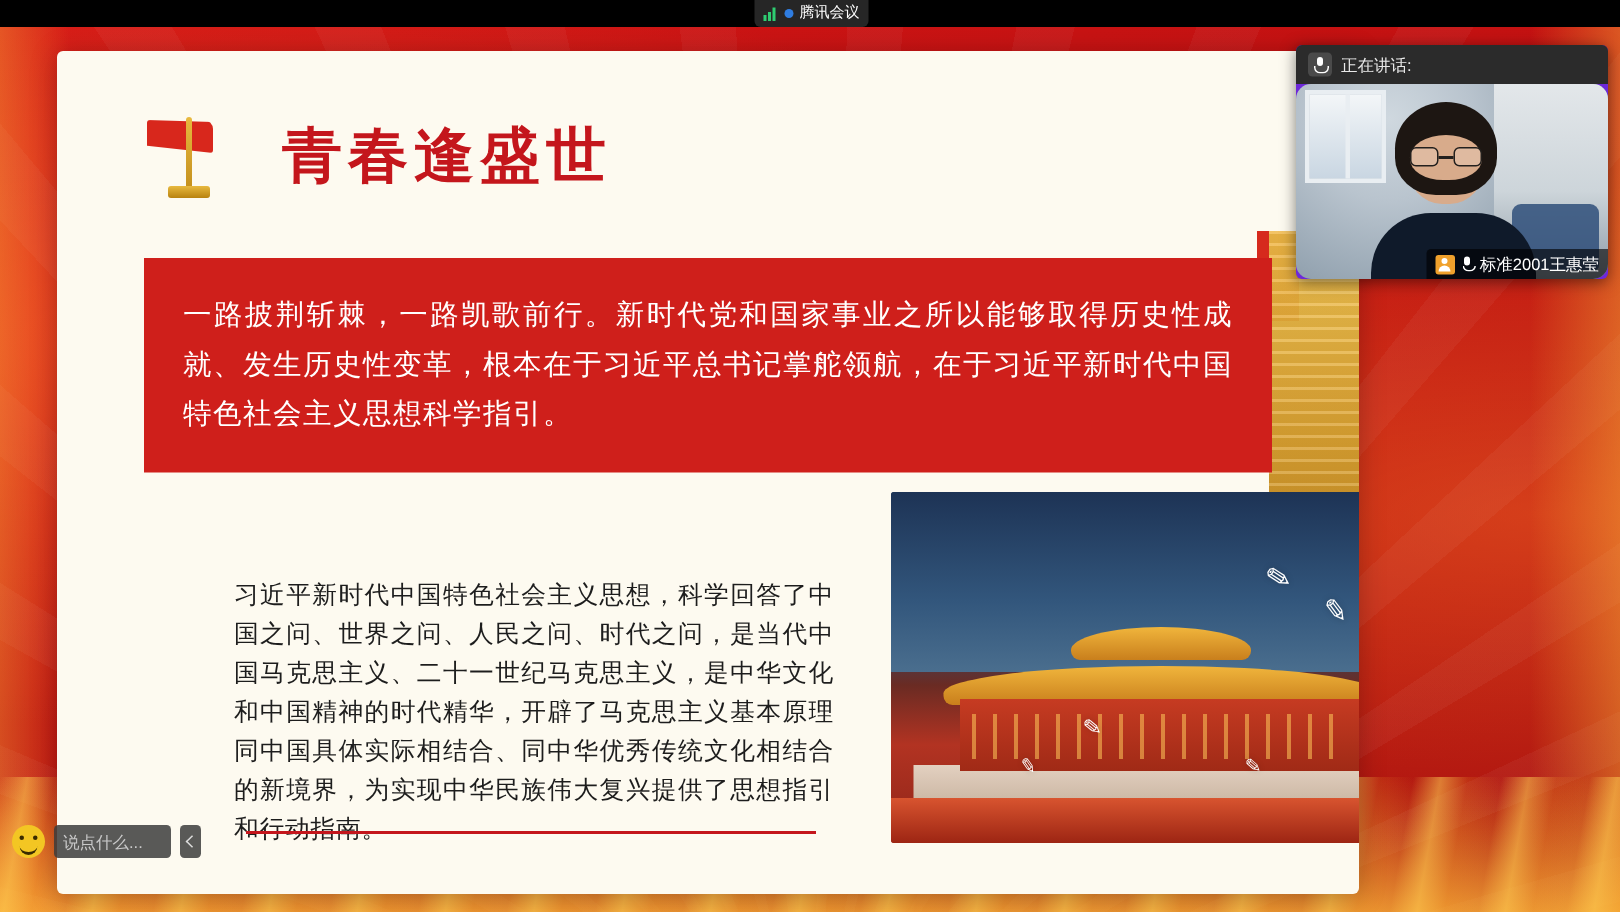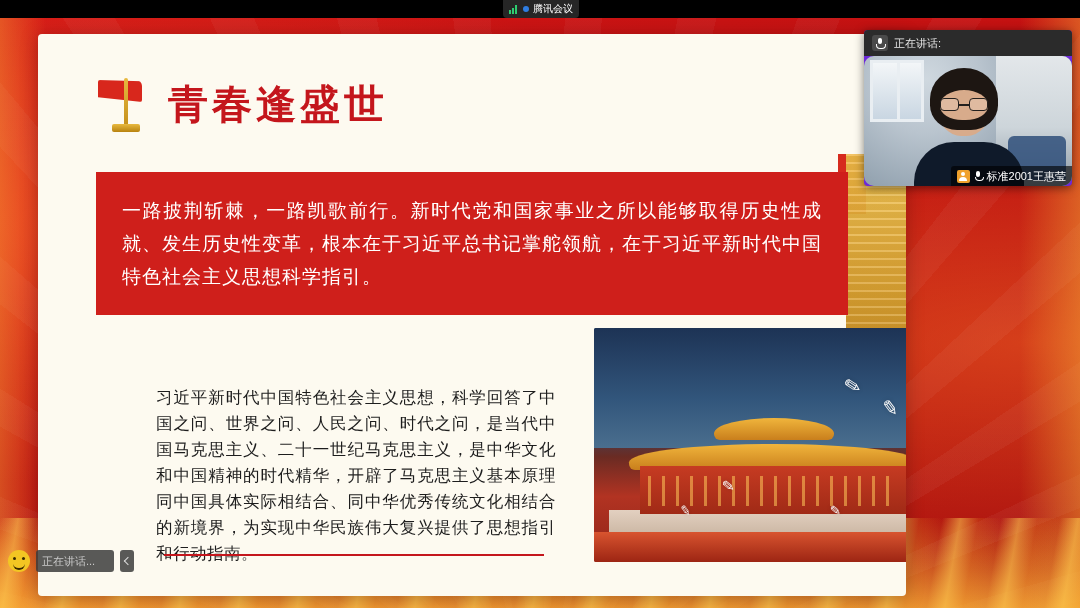--- a/index.html
+++ b/index.html
@@ -141,22 +141,22 @@
     right: 40px; top: 120px;
     width: 28px; height: 60px;
     background: #d62a1d;
   }
 
   
   .title-row {
     position: absolute;
     left: 60px; top: 42px;
     display: flex;
-    align-items: flex-end;
-    gap: 14px;
+    align-items: flex-start;
+    gap: 34px;
   }
   .flag-emblem {
     position: relative;
     width: 56px; height: 56px;
   }
   .flag-emblem .pole {
     position: absolute;
     left: 26px; top: 2px;
     width: 4px; height: 54px;
     background: linear-gradient(180deg, #e8b93f, #c08b18);
@@ -637,18 +637,18 @@
         <span class="np-avatar"></span>
         <span class="np-mic"></span>
         <span class="np-name">标准2001王惠莹</span>
       </div>
     </div>
   </div>
 
   <div class="chat-bar">
     <div class="emoji-btn"></div>
     <div class="chat-input">
-      <span class="chat-placeholder">正在讲话...</span>
+      <span class="chat-placeholder">说点什么...</span>
     </div>
     <div class="collapse-btn"></div>
   </div>
 
 </div>
 
 </body></html>

